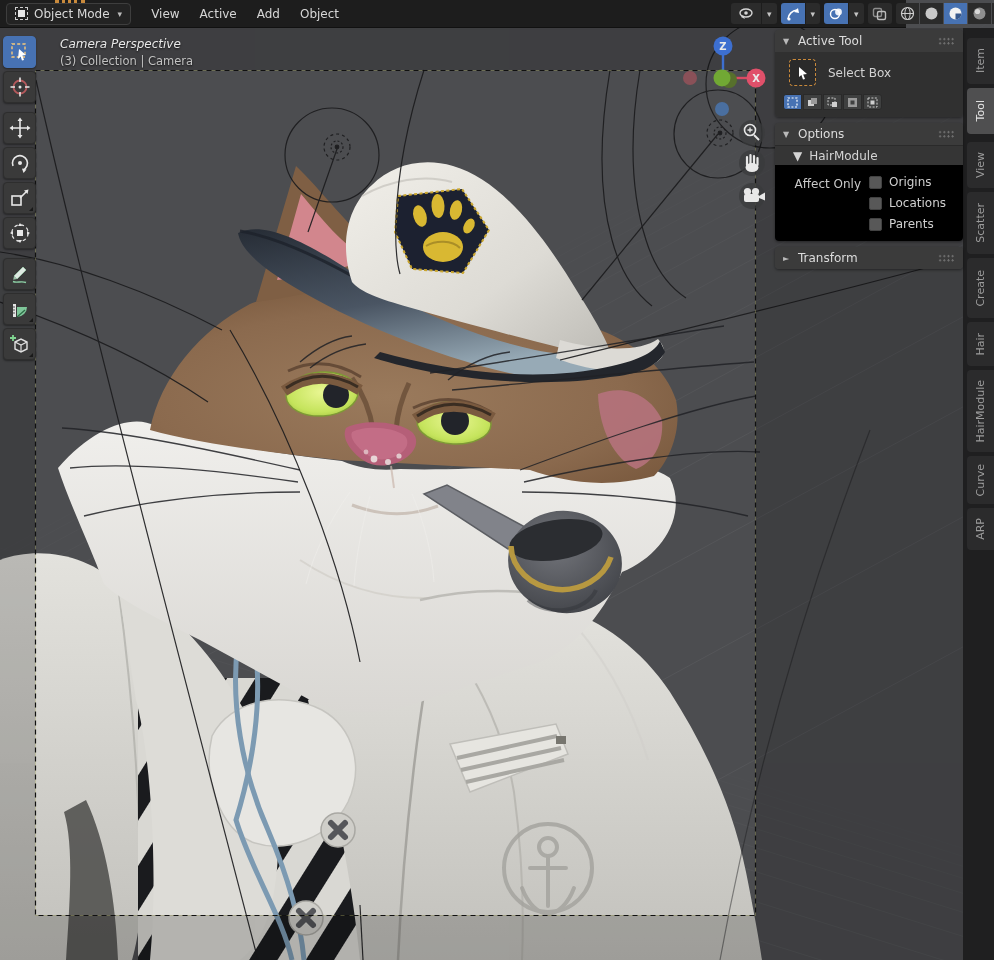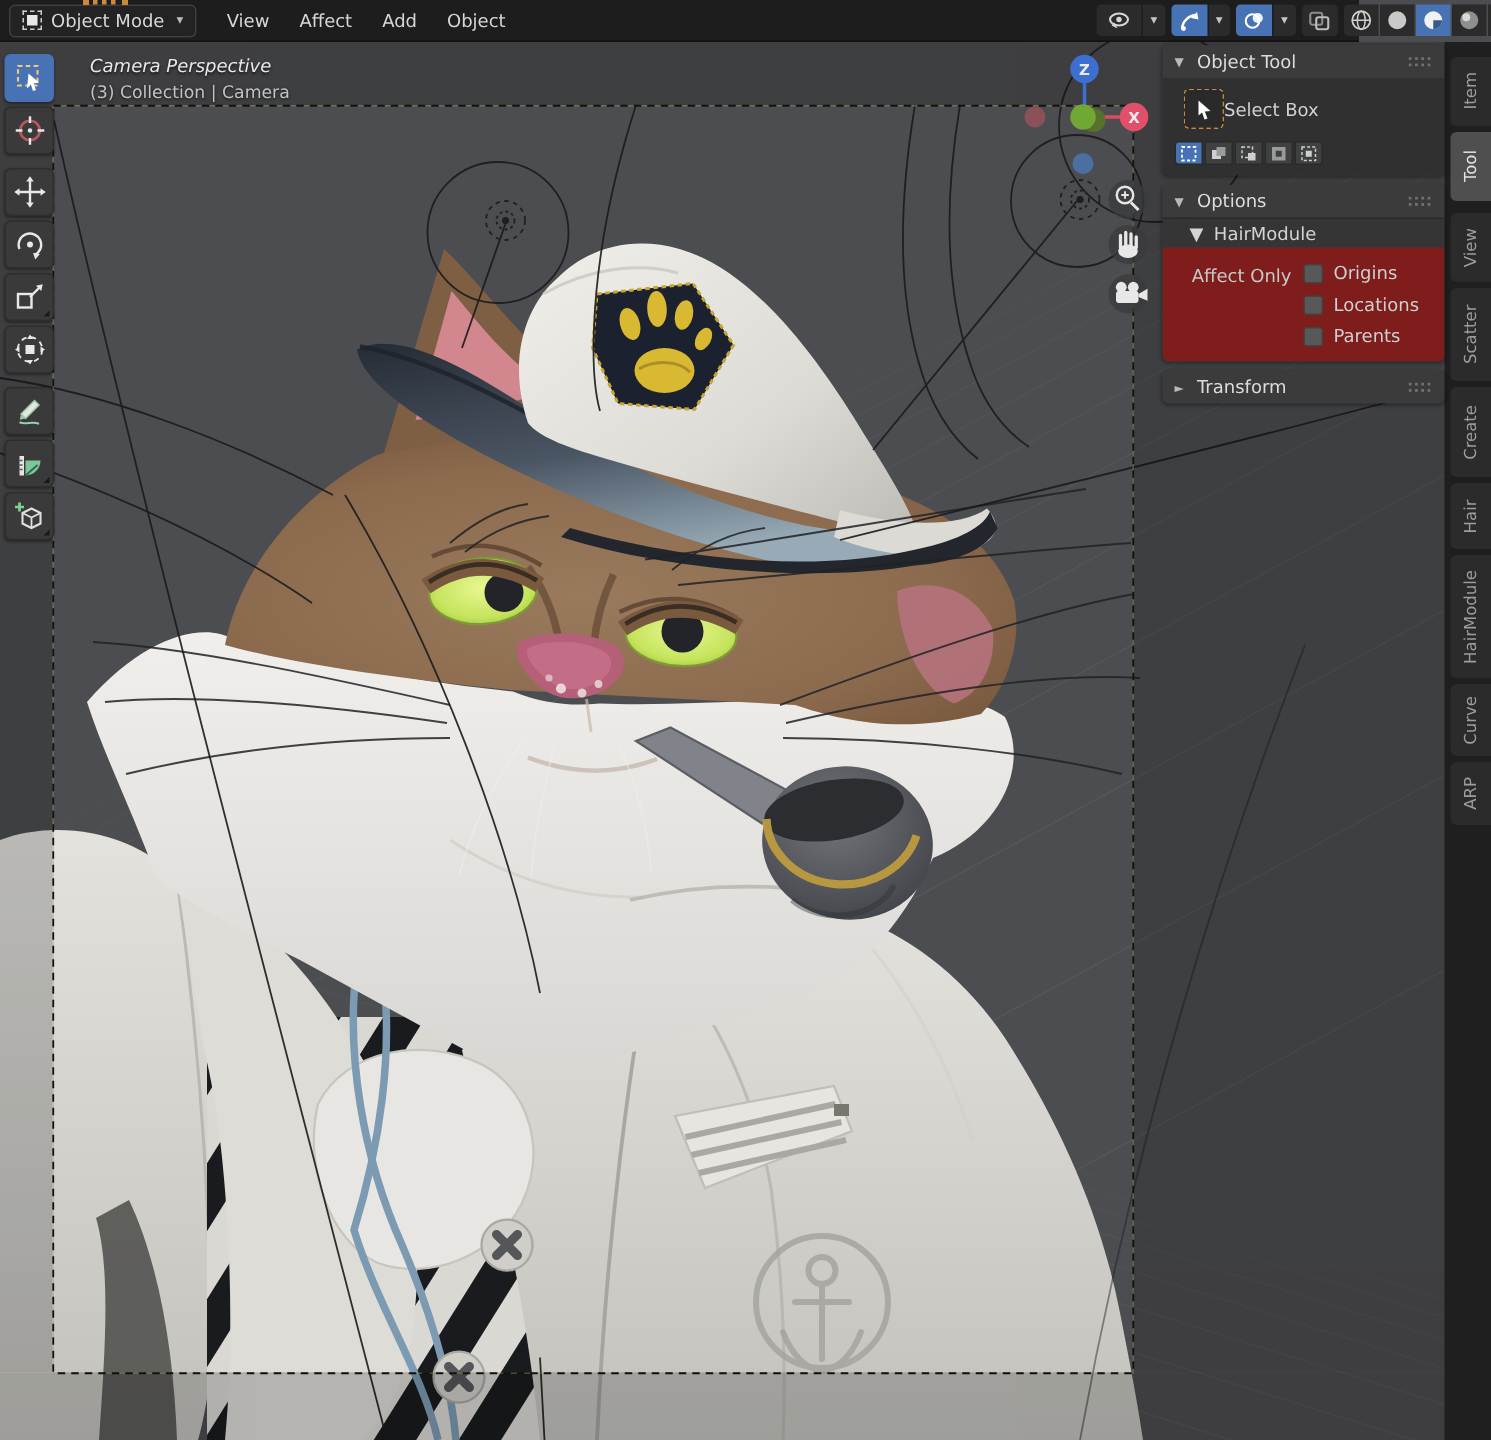--- a/index.html
+++ b/index.html
@@ -54,31 +54,31 @@
     box-shadow:0 1px 3px rgba(0,0,0,.45); }
   .phead { height:22px; background:#3b3b3b; display:flex; align-items:center;
     padding:0 8px; color:#dcdcdc; font-size:12px; gap:7px; }
   .phead .tri { color:#b9b9b9; font-size:8px; width:8px; }
   .phead .grip { margin-left:auto; width:17px; height:8px;
     background-image:radial-gradient(#7a7a7a 1px, transparent 1.2px);
     background-size:4.2px 4.2px; opacity:.85; }
   .pbody { background:#303030; }
   .subhead { height:20px; background:#353535; display:flex; align-items:center;
     padding:0 8px 0 18px; color:#d4d4d4; font-size:12px; gap:7px; border-top:1px solid #2a2a2a;}
-  .tool-row { display:flex; align-items:center; gap:0; padding:7px 0 4px 14px; }
+  .tool-row { display:flex; align-items:center; gap:12px; padding:7px 0 4px 14px; }
   .tool-icon { width:27px; height:27px; border:1px dashed #c98a3c; border-radius:4px;
     background:#2a2a2a; display:flex; align-items:center; justify-content:center; }
   .tool-label { color:#d2d2d2; font-size:12px; }
   .segrow { display:flex; gap:1px; padding:4px 0 7px 8px; }
   .segbtn { width:19px; height:16px; background:#3f4040; border:1px solid #2a2a2a;
     display:flex; align-items:center; justify-content:center; }
   .segbtn:first-child { border-radius:3px 0 0 3px; }
   .segbtn:last-child { border-radius:0 3px 3px 0; }
   .segbtn.active { background:#4772b3; }
-  .opt-body { background:#7f1d1d; padding:10px 10px 10px 0; }
+  .opt-body { background:#000000; padding:10px 10px 10px 0; }
   .opt-row { display:flex; align-items:flex-start; }
   .opt-label { width:86px; text-align:right; color:#c8c8c8; font-size:12px; padding-top:2px; }
   .cb-col { display:flex; flex-direction:column; gap:7px; margin-left:8px; }
   .cb-item { display:flex; align-items:center; gap:7px; }
   .cb-box { width:13px; height:13px; background:#585858; border:1px solid #424242; border-radius:2px; }
   .cb-text { color:#cfcfcf; font-size:12px; }
 
   
   #tabcol { position:absolute; left:963px; top:28px; width:31px; height:932px;
     background:#1f1f20; z-index:29; }
@@ -385,21 +385,21 @@
 </svg>
 
 <div id="topbar">
   <div class="mode-pill">
     <span class="obj-icon"></span>
     <span>Object Mode</span>
     <span class="chev">▾</span>
   </div>
   <div style="width:10px"></div>
   <div class="menu-item">View</div>
-  <div class="menu-item">Affect</div>
+  <div class="menu-item">Active</div>
   <div class="menu-item">Add</div>
   <div class="menu-item">Object</div>
 
   <div id="topbar-right">
     <div class="hgroup">
       <div class="hbtn" style="width:30px">
         <svg width="16" height="14" viewBox="0 0 16 14">
           <ellipse cx="8" cy="6" rx="6" ry="4" fill="none" stroke="#d5d5d5" stroke-width="1.4"></ellipse>
           <circle cx="8" cy="6" r="1.8" fill="#d5d5d5"></circle>
           <path d="M 3,10 L 7,12 L 5,8 Z" fill="#d5d5d5"></path>
@@ -537,21 +537,21 @@
       <path d="M 4,2 V 8 M 1,5 H 7" stroke="#7fd490" stroke-width="1.8"></path>
     </svg>
     <span class="corner"></span>
   </div>
 </div>
 
 <div id="sidebar">
   <div class="panel-block">
     <div class="phead">
       <span class="tri">▼</span>
-      <span>Object Tool</span>
+      <span>Active Tool</span>
       <span class="grip"></span>
     </div>
     <div class="pbody">
       <div class="tool-row">
         <div class="tool-icon">
           <svg width="14" height="14" viewBox="0 0 14 14">
             <path d="M 3,1 L 11,8 L 7.2,8.4 L 9,13 L 7,13.6 L 5.4,9 L 3,11 Z" fill="#fff"></path>
           </svg>
         </div>
         <span class="tool-label">Select Box</span>

